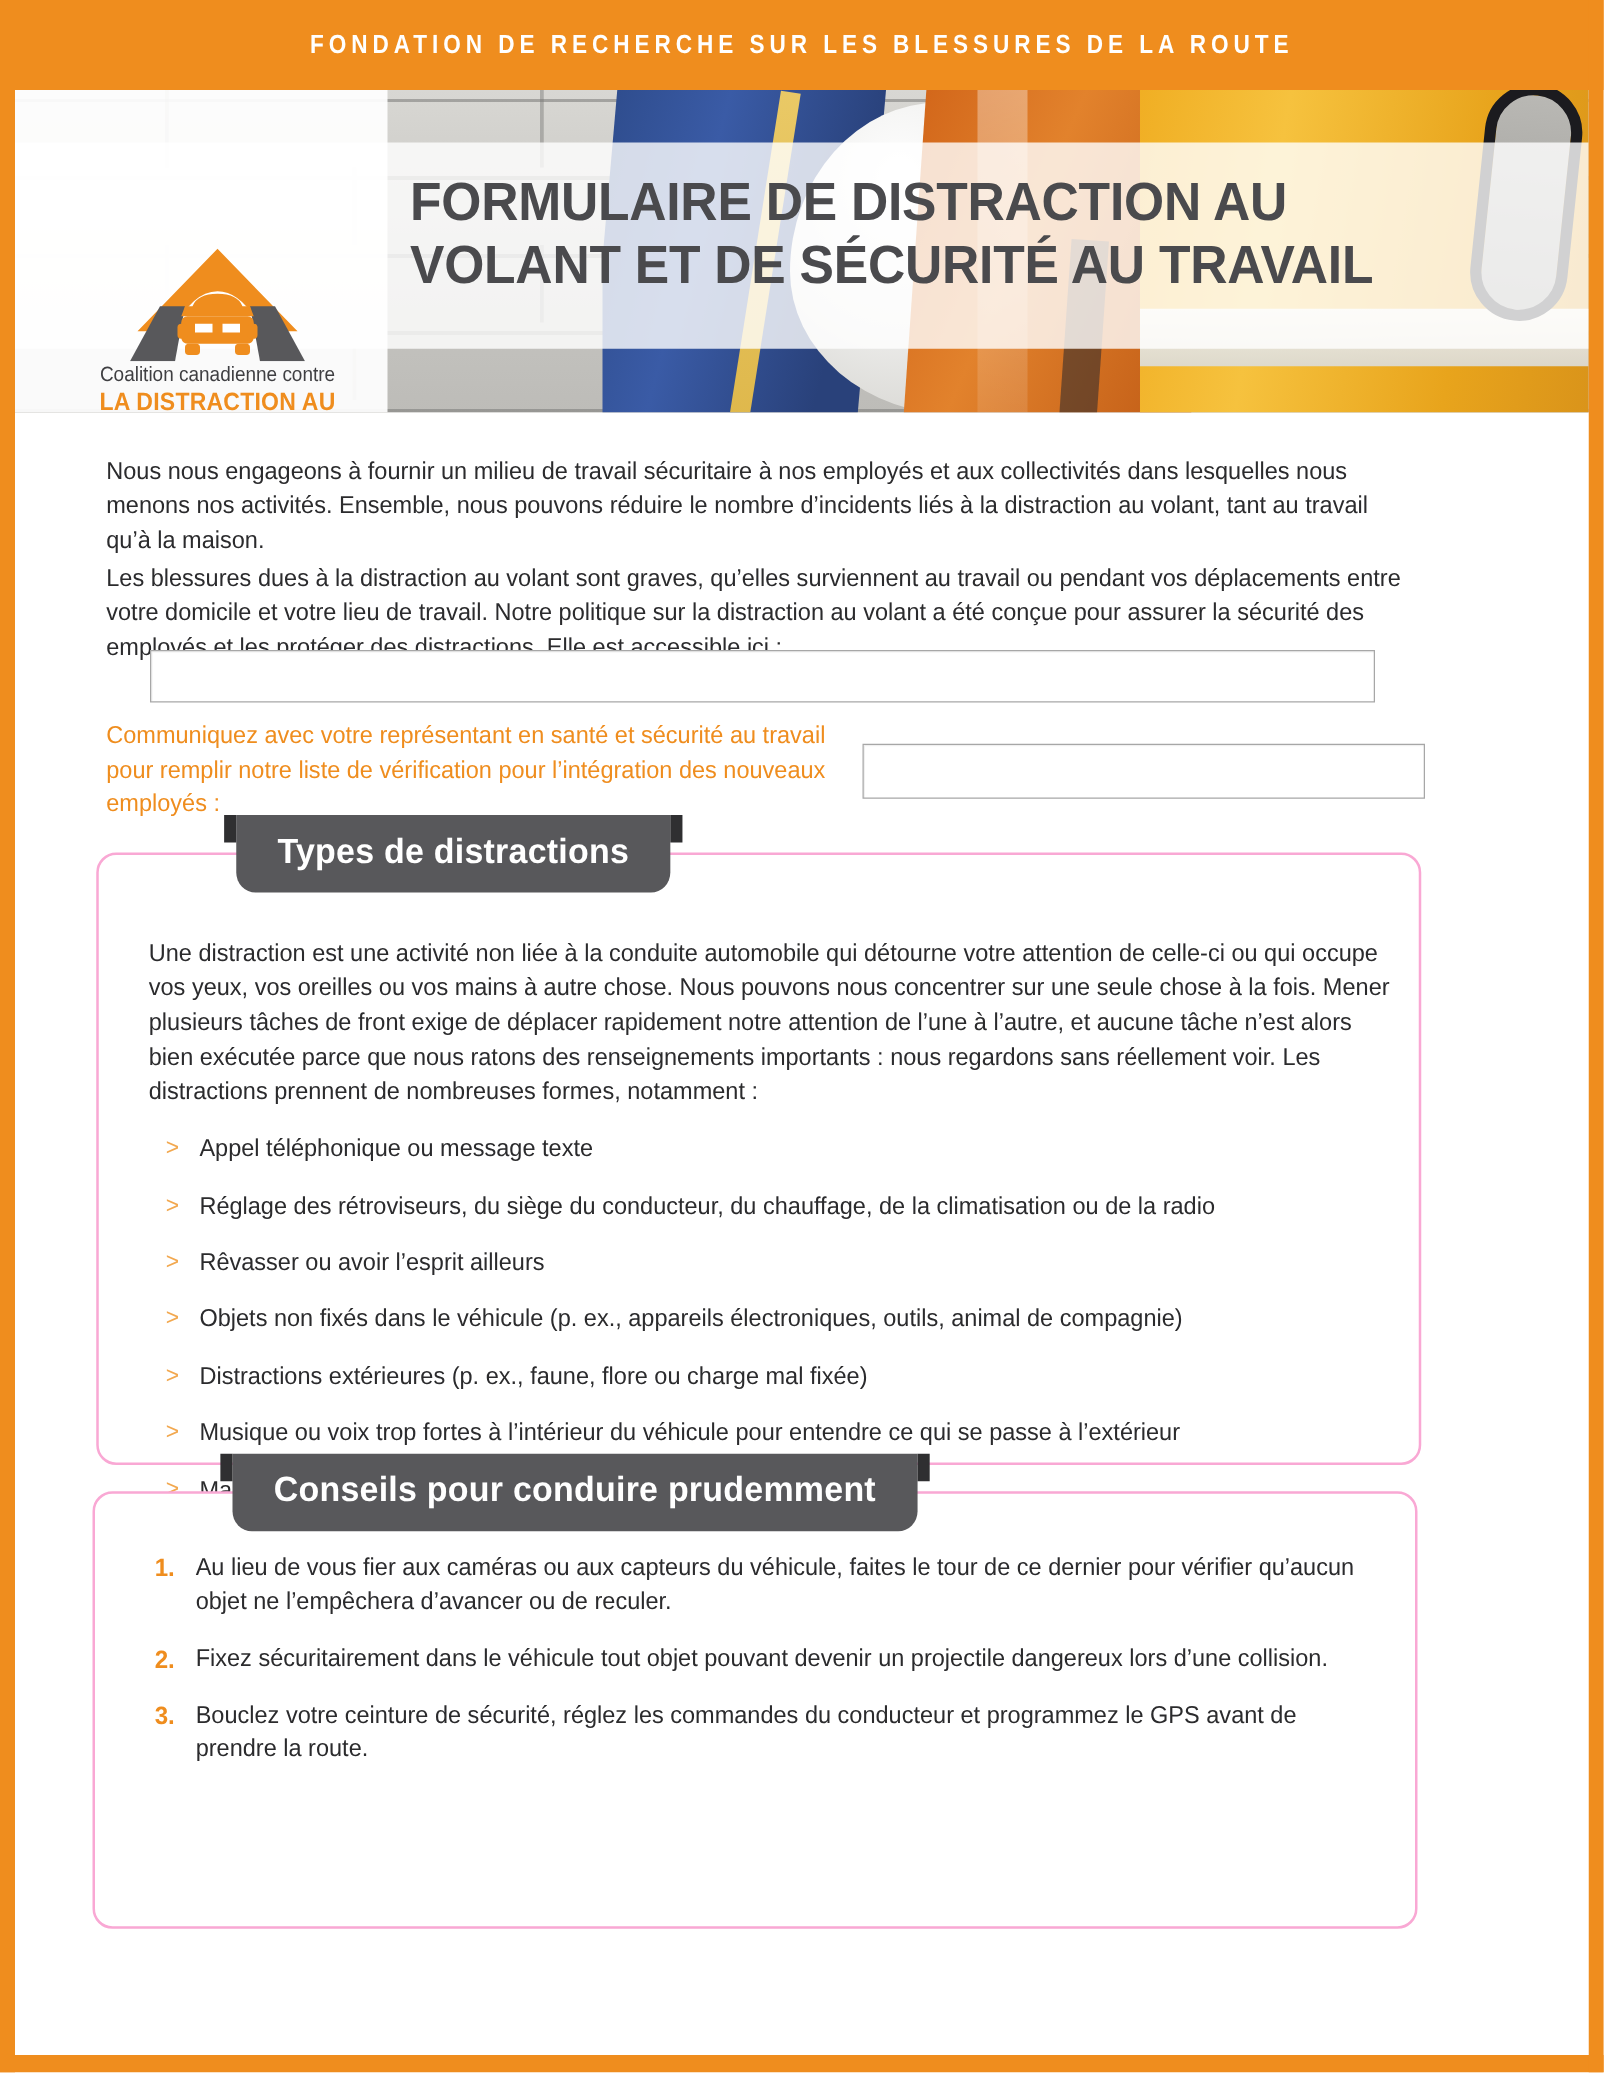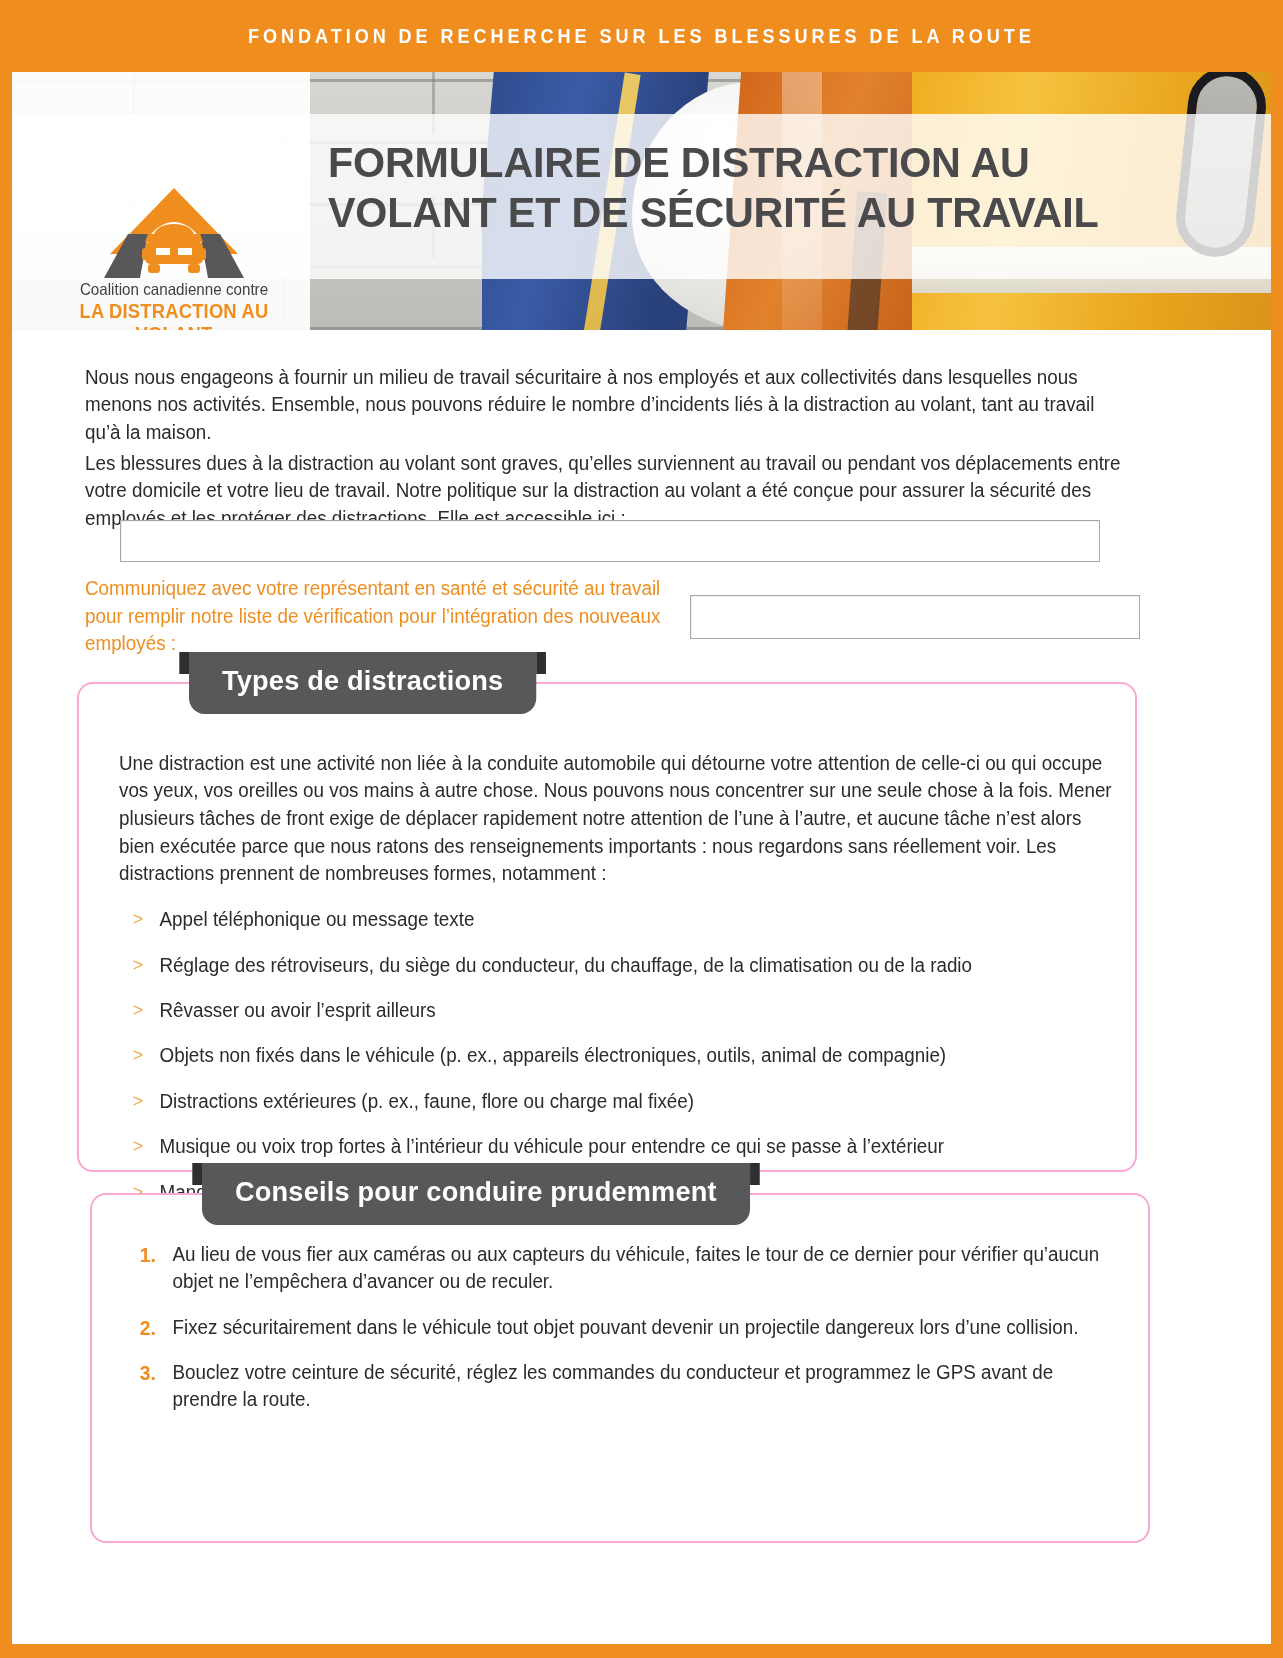--- a/index.html
+++ b/index.html
@@ -146,21 +146,21 @@
   .hero-logo-panel {
     position: absolute;
     left: 0; top: 0;
     width: 298px; height: 258px;
     background: rgba(255,255,255,0.92);
     z-index: 6;
   }
   
   .logo {
     position: absolute;
-    left: 48px; top: 110px;
+    left: 48px; top: 121px;
     width: 228px; height: 150px;
     z-index: 7;
   }
   .logo svg { display: block; }
   .logo-text-1 {
     text-align: center;
     color: #3f3f42;
     font-size: 16.5px;
     font-family: "Liberation Sans Narrow", "Liberation Sans", sans-serif;
     transform: scaleX(0.92);
@@ -233,21 +233,21 @@
   }
 
   
   .panel {
     position: absolute;
     border: 2px solid #f9a8d4;
     border-radius: 16px;
     background: #ffffff;
   }
   .panel-distractions { left: 65px; top: 352px; width: 1060px; height: 490px; }
-  .panel-conseils     { left: 78px; top: 863px; width: 1060px; height: 350px; }
+  .panel-conseils     { left: 62px; top: 863px; width: 1060px; height: 350px; }
 
   .panel-tab {
     position: absolute;
     background: #58585b;
     color: #ffffff;
     font-weight: bold;
     font-family: "Liberation Sans Narrow", "Liberation Sans", sans-serif;
     font-size: 28px;
     letter-spacing: .2px;
     display: flex;

